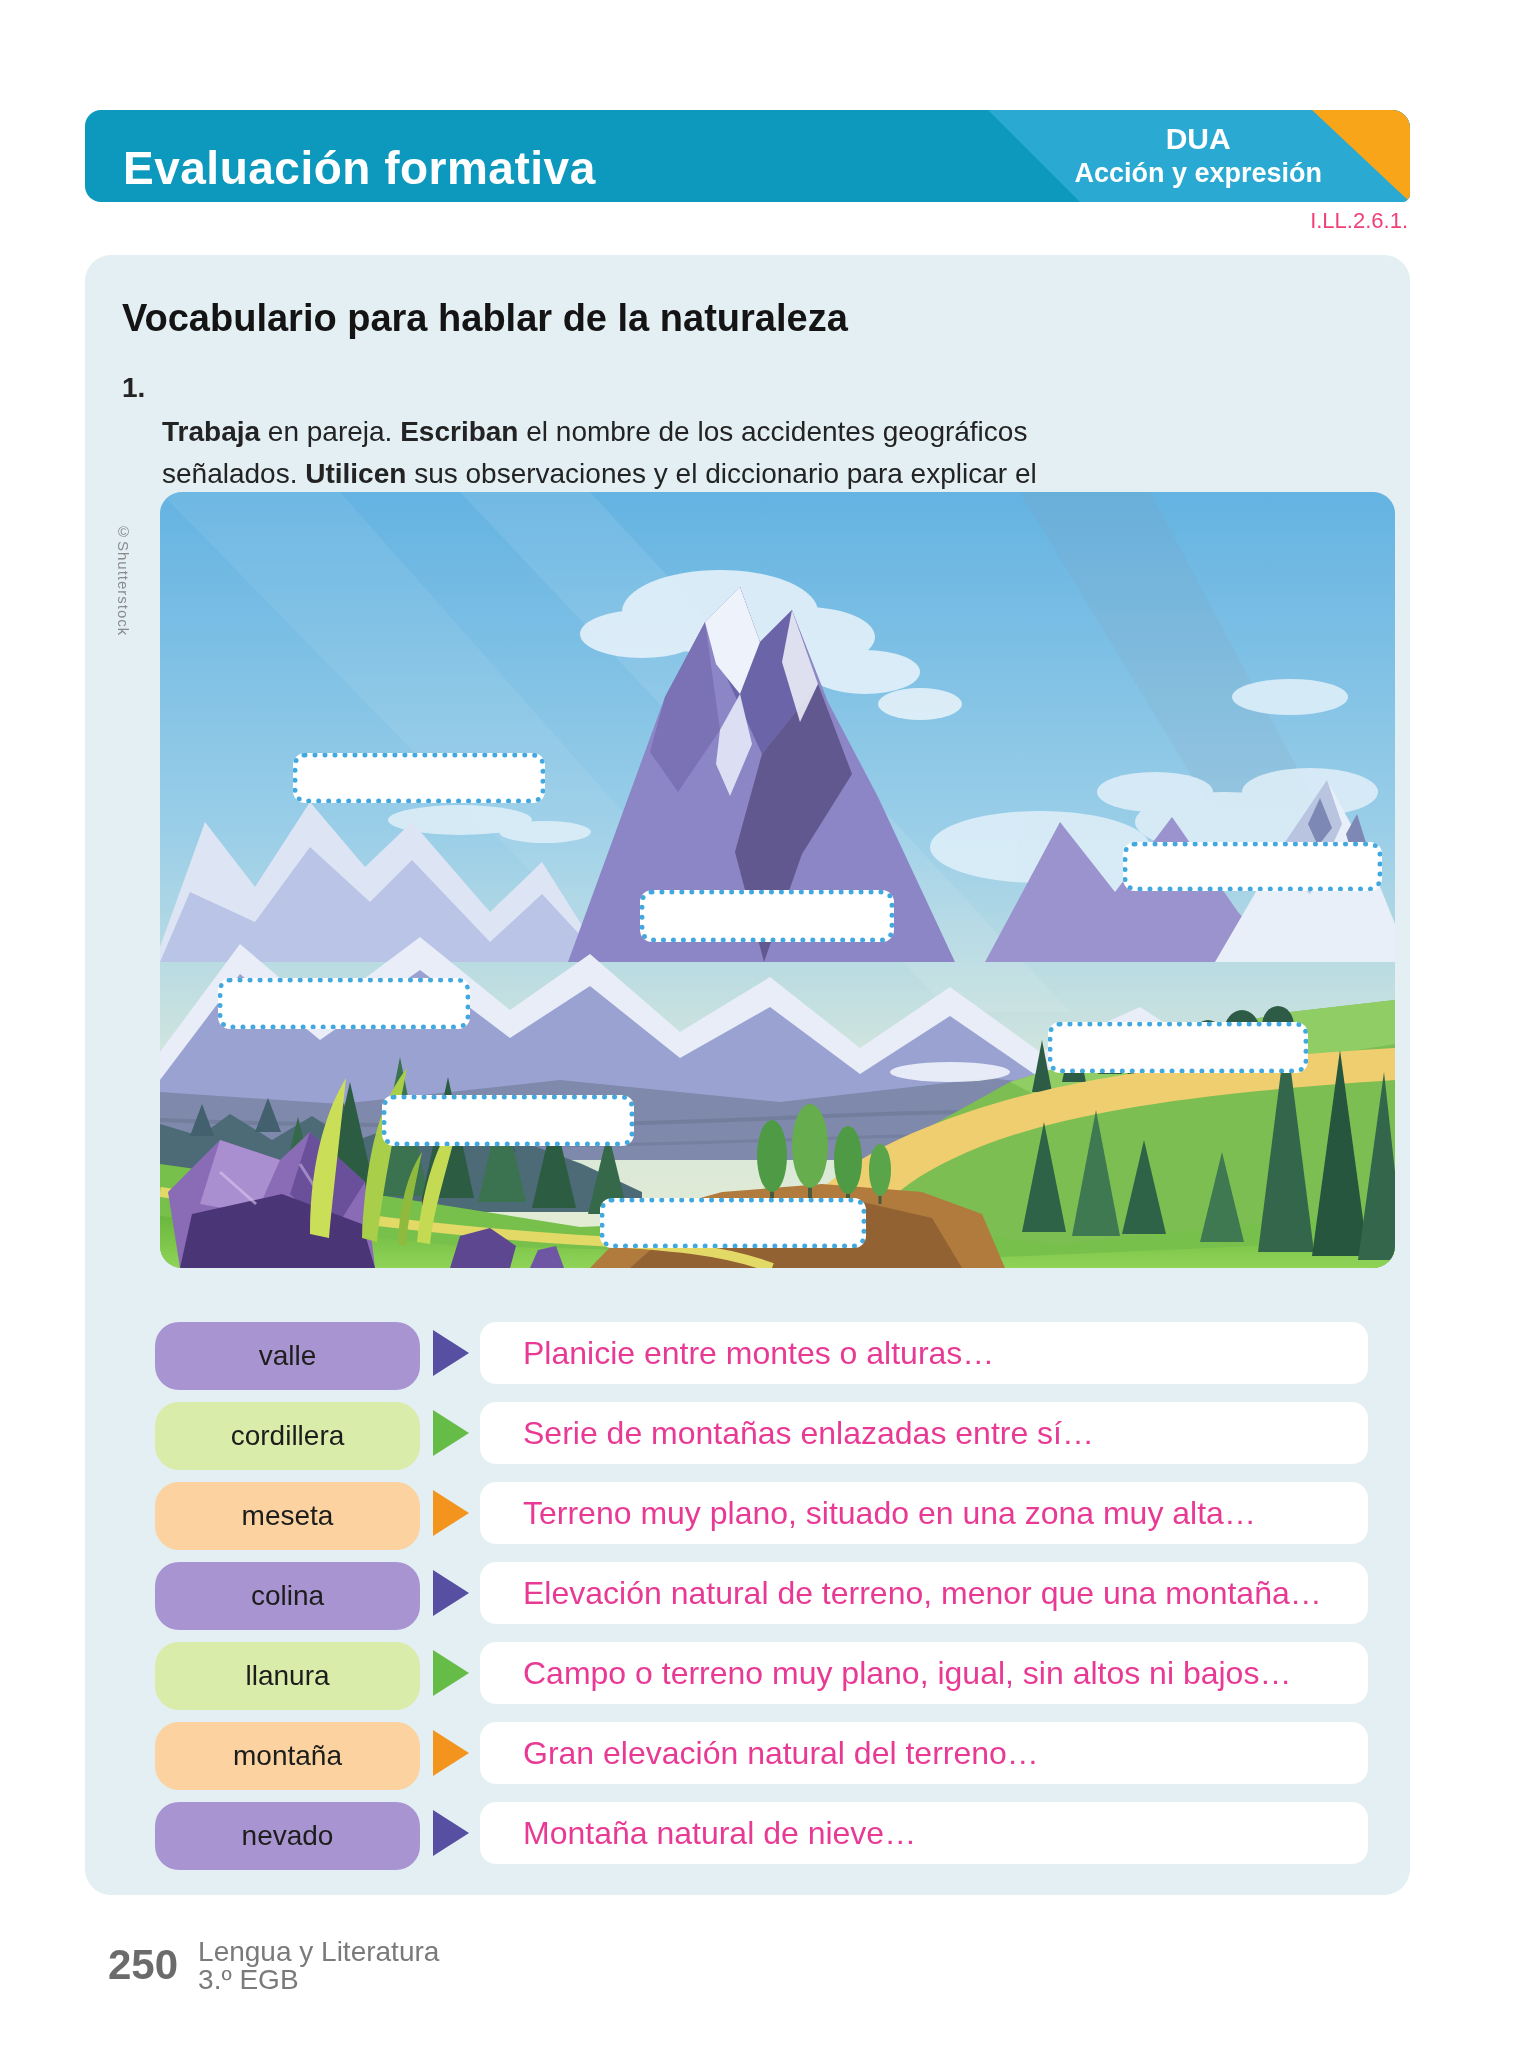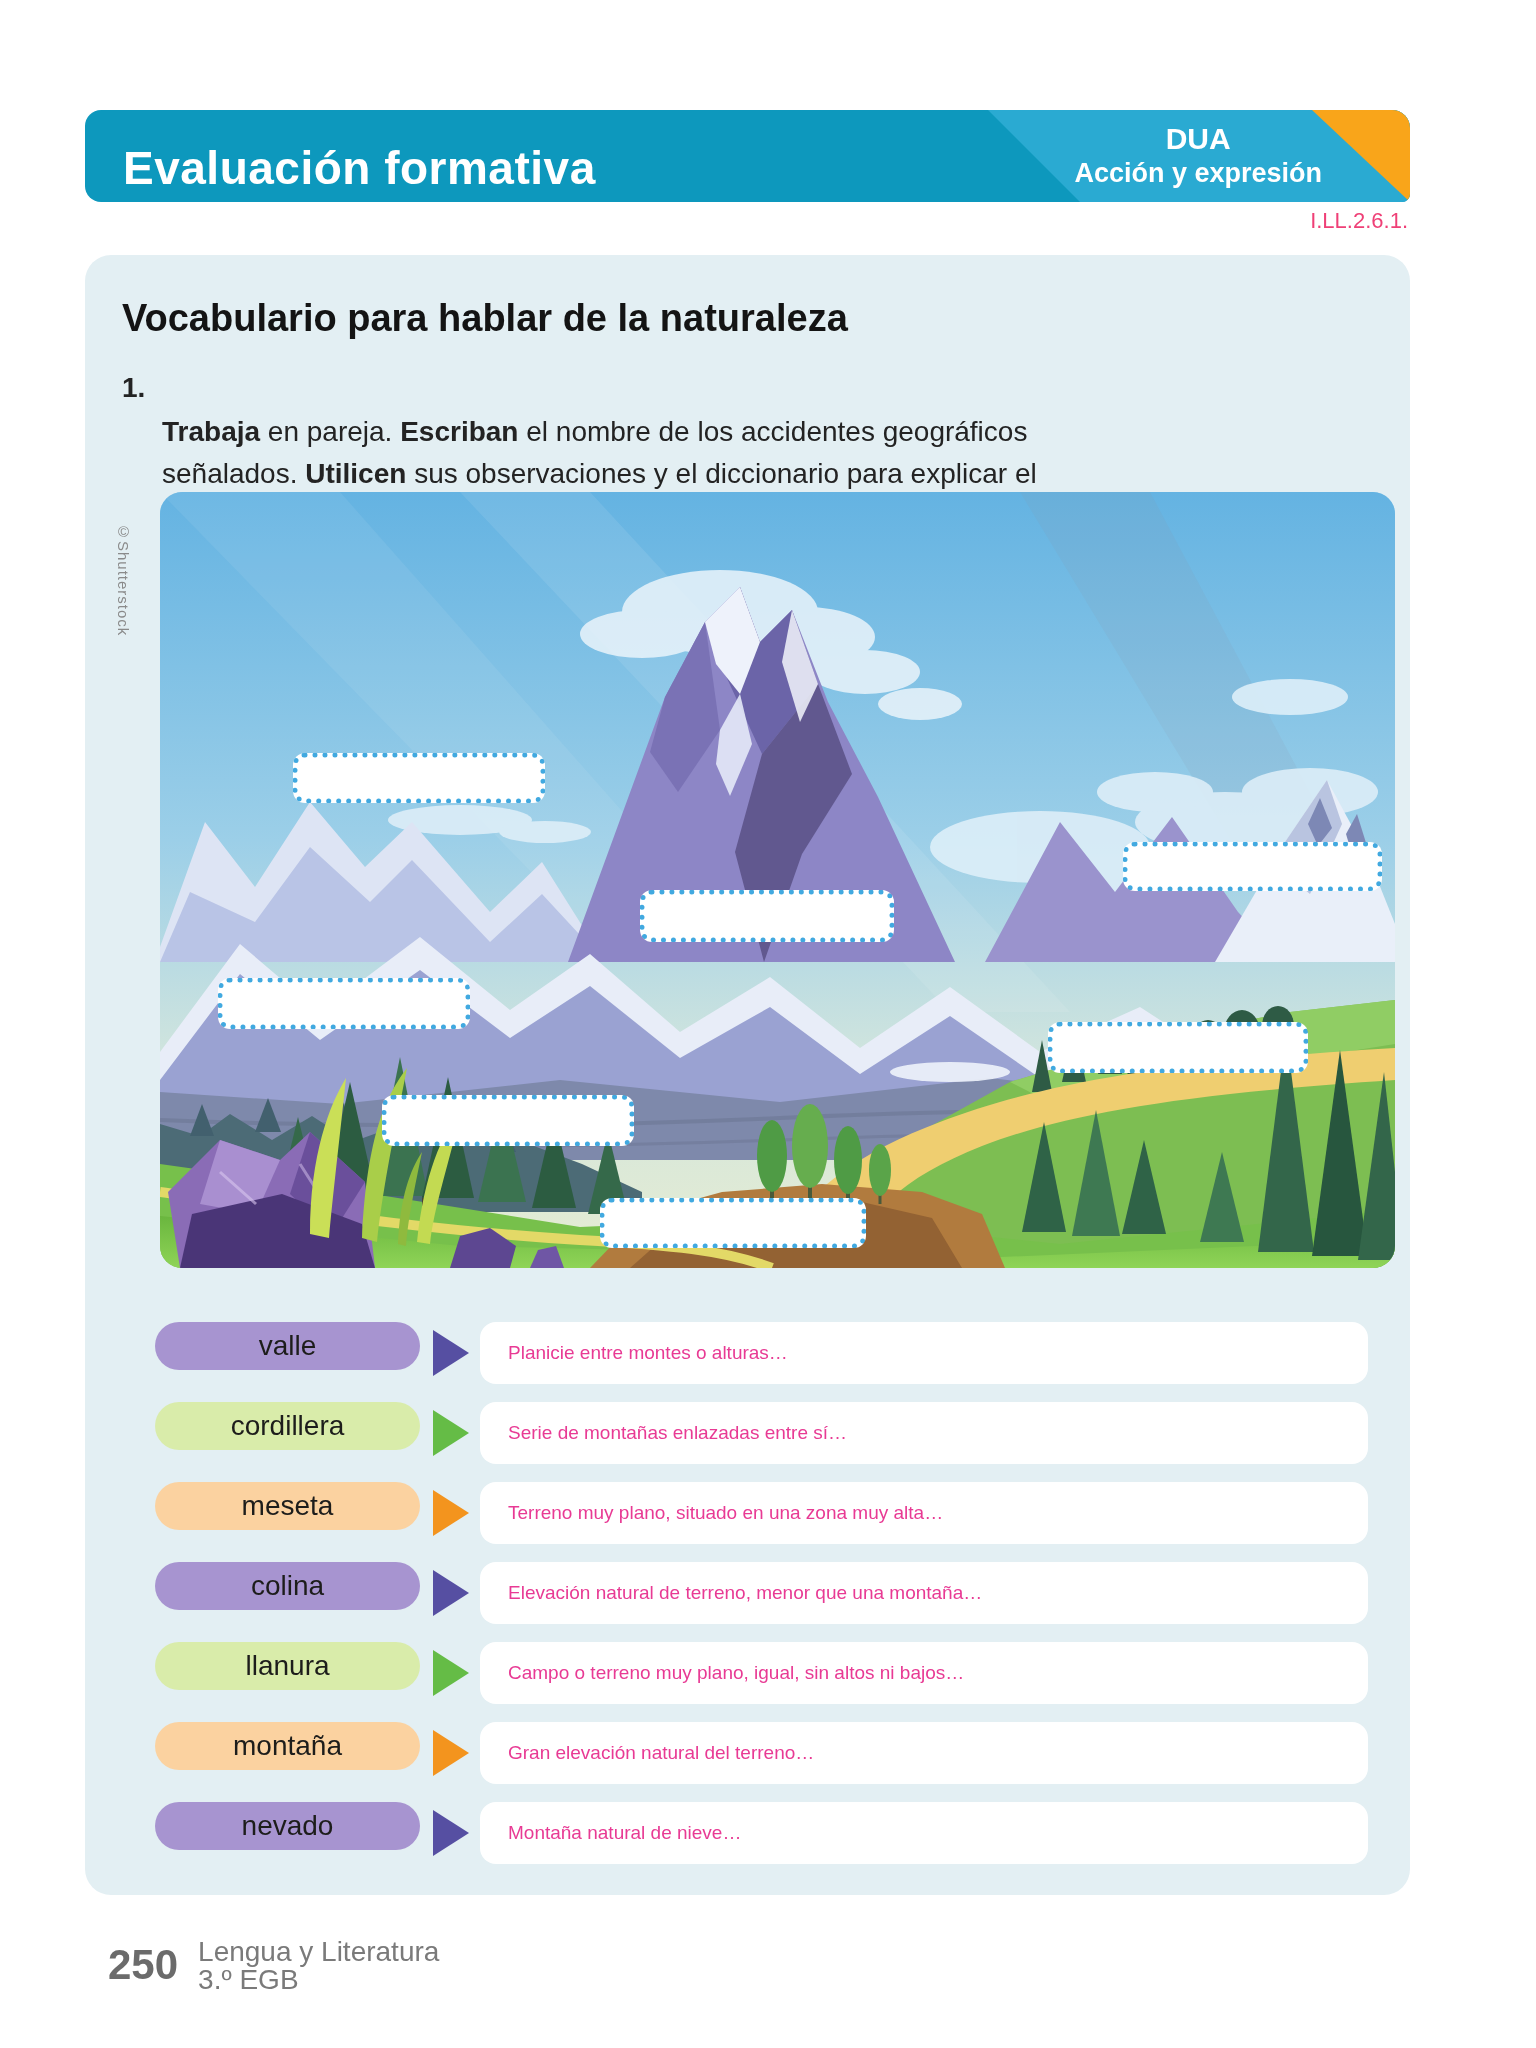--- a/index.html
+++ b/index.html
@@ -73,32 +73,32 @@
   .ab2{left:480px;top:398px;width:254px;height:52px;}
   .ab3{left:963px;top:350px;width:259px;height:49px;}
   .ab4{left:58px; top:486px;width:252px;height:51px;}
   .ab5{left:888px;top:530px;width:260px;height:51px;}
   .ab6{left:222px;top:603px;width:252px;height:51px;}
   .ab7{left:440px;top:706px;width:266px;height:50px;}
 
   
   .vrow{position:absolute;left:0;width:100%;height:62px;}
   .pill{
-    position:absolute;left:70px;width:265px;height:48px;border-radius:24px;
+    position:absolute;left:70px;width:265px;height:68px;border-radius:24px;
     display:flex;align-items:center;justify-content:center;
     font-size:28px;color:#1d1d1b;
   }
   .arrow{
     position:absolute;left:348px;top:8px;width:36px;height:46px;
     clip-path:polygon(0 0,100% 50%,0 100%);
   }
   .defbox{
     position:absolute;left:395px;width:888px;height:62px;background:#fff;
-    border-radius:16px;display:flex;align-items:center;padding-left:28px;
-    font-size:19px;color:var(--definition-magenta,#e83a94);
+    border-radius:16px;display:flex;align-items:center;padding-left:43px;
+    font-size:32px;color:var(--definition-magenta,#e83a94);
   }
   .c-purple .pill{background:var(--pill-purple,#a794d0);}
   .c-green  .pill{background:var(--pill-green,#d9ecaa);}
   .c-orange .pill{background:var(--pill-orange,#fbd2a0);}
   .c-purple .arrow{background:var(--arrow-purple,#564fa2);}
   .c-green  .arrow{background:var(--arrow-green,#65bc46);}
   .c-orange .arrow{background:var(--arrow-orange,#f3941e);}
 
   
   .footer{position:absolute;left:108px;top:1936px;display:flex;align-items:center;}

